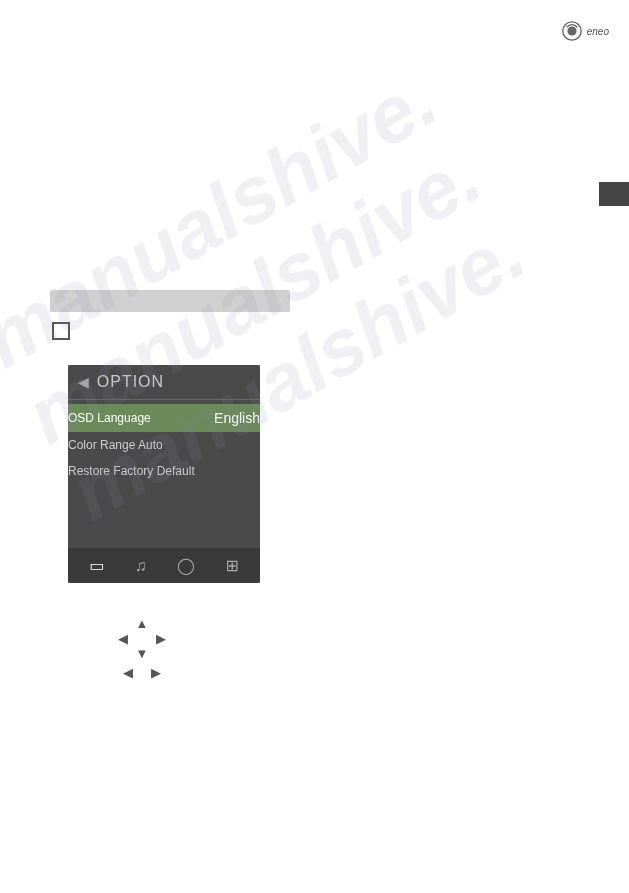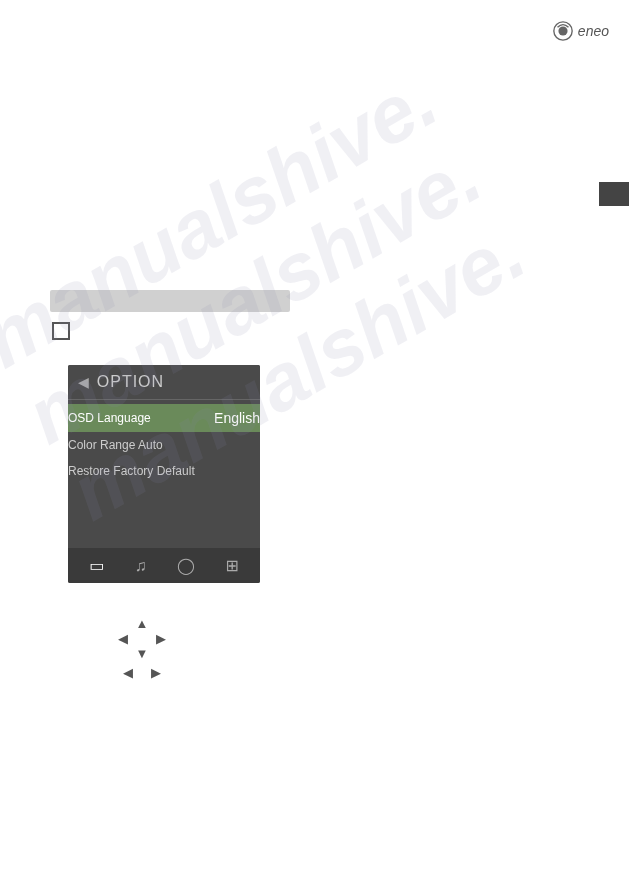--- a/index.html
+++ b/index.html
@@ -20,21 +20,21 @@
       display: flex;
       align-items: center;
       gap: 4px;
     }
     .logo-icon {
       width: 22px;
       height: 22px;
     }
     .logo-text {
       color: #555;
-      font-size: 14px;
+      font-size: 10px;
       font-style: italic;
     }
 
     
     .dark-bar {
       position: absolute;
       top: 182px;
       right: 0;
       width: 30px;
       height: 24px;

